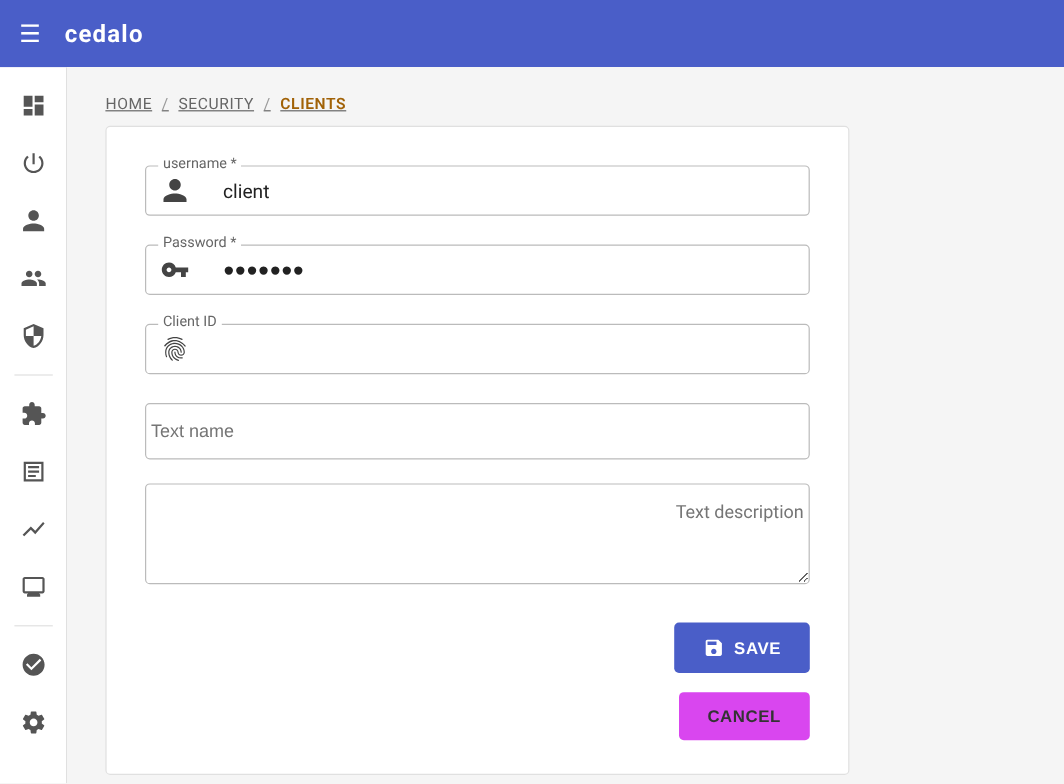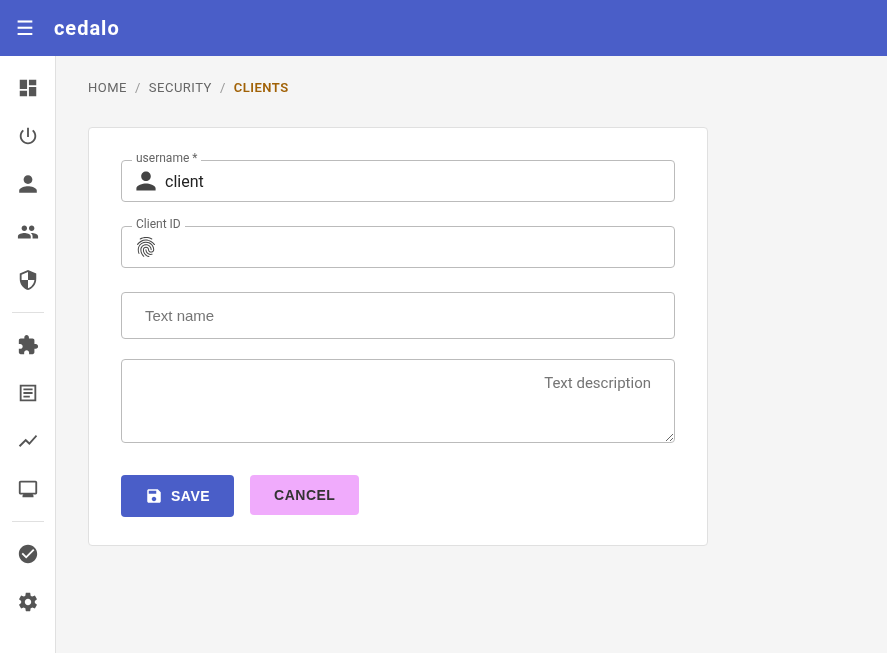--- a/index.html
+++ b/index.html
@@ -72,23 +72,24 @@
       overflow-y: auto;
     }
 
     
     .breadcrumb {
       display: flex;
       align-items: center;
       gap: 8px;
       font-size: 13px;
       color: #666;
-      margin-bottom: 32px;
+      margin-bottom: 10px;
       text-transform: uppercase;
       letter-spacing: 0.5px;
+      text-decoration: underline;
     }
     .breadcrumb-sep { color: #999; }
     .breadcrumb-current { color: #a16207; font-weight: 600; }
 
     
     .form-card {
       background: #fff;
       border-radius: 4px;
       border: 1px solid #e0e0e0;
       padding: 32px 32px 28px 32px;
@@ -108,71 +109,72 @@
       top: -10px;
       left: 10px;
       background: #fff;
       padding: 0 4px;
       font-size: 12px;
       color: #666;
     }
     .field-input-row {
       display: flex;
       align-items: center;
-      gap: 7px;
+      gap: 28px;
     }
     .field-icon {
       color: #444;
       font-size: 20px;
       display: flex;
       align-items: center;
       flex-shrink: 0;
     }
     .field-value {
       font-size: 16px;
       color: #222;
     }
 
     
     .plain-field {
       border: 1px solid #bbb;
       border-radius: 4px;
-      padding: 14px 23px;
+      padding: 14px 4px;
       margin-bottom: 20px;
       font-size: 15px;
       color: #aaa;
       background: #fff;
       max-width: 100%;
       width: 100%;
     }
 
     
     .button-row {
       display: flex;
-      align-items: flex-start;
+      align-items: flex-end;
       gap: 16px;
       margin-top: 8px;
+      flex-direction: column;
     }
     .btn-save {
       background: #4a5ec8;
       color: white;
       border: none;
       border-radius: 4px;
       padding: 12px 24px;
       font-size: 14px;
       font-weight: 600;
       cursor: pointer;
       display: flex;
       align-items: center;
       gap: 8px;
       letter-spacing: 0.5px;
       text-transform: uppercase;
     }
     .btn-cancel {
-      background: #f0abfc;
+      background: #d946ef;
       color: #333;
       border: none;
       border-radius: 4px;
       padding: 12px 24px;
       font-size: 14px;
       font-weight: 600;
       cursor: pointer;
       letter-spacing: 0.5px;
       text-transform: uppercase;
     }
@@ -273,20 +275,31 @@
           <span class="field-icon">
             <svg width="24" height="24" viewBox="0 0 24 24" fill="#444">
                 <path d="M12 12c2.7 0 4.8-2.1 4.8-4.8S14.7 2.4 12 2.4 7.2 4.5 7.2 7.2 9.3 12 12 12zm0 2.4c-3.2 0-9.6 1.6-9.6 4.8v2.4h19.2v-2.4c0-3.2-6.4-4.8-9.6-4.8z"></path>
               </svg>
           </span>
           <span class="field-value">client</span>
         </div>
       </div>
 
       
+      <div class="field-group">
+        <span class="field-group-label">Password *</span>
+        <div class="field-input-row">
+          <span class="field-icon">
+            <svg width="24" height="24" viewBox="0 0 24 24" fill="#444">
+                <path d="M12.65 10C11.83 7.67 9.61 6 7 6c-3.31 0-6 2.69-6 6s2.69 6 6 6c2.61 0 4.83-1.67 5.65-4H17v4h4v-4h2v-4H12.65zM7 14c-1.1 0-2-.9-2-2s.9-2 2-2 2 .9 2 2-.9 2-2 2z"></path>
+              </svg>
+          </span>
+          <span class="field-value">●●●●●●●</span>
+        </div>
+      </div>
 
       
       <div class="field-group">
         <span class="field-group-label">Client ID</span>
         <div class="field-input-row">
           <span class="field-icon fingerprint-icon">
             <svg width="24" height="24" viewBox="0 0 24 24" fill="#444">
               <path d="M17.81 4.47c-.08 0-.16-.02-.23-.06C15.66 3.42 14 3 12.01 3c-1.98 0-3.86.47-5.57 1.41-.24.13-.54.04-.68-.2-.13-.24-.04-.55.2-.68C7.82 2.52 9.86 2 12.01 2c2.13 0 3.99.47 6.03 1.52.25.13.34.43.21.67-.09.18-.26.28-.44.28zM3.5 9.72c-.1 0-.2-.03-.29-.09-.23-.16-.28-.47-.12-.7.99-1.4 2.25-2.5 3.75-3.27C9.98 4.04 14 4.03 17.15 6.07c1.5.76 2.76 1.86 3.75 3.25.16.22.11.54-.12.7-.23.16-.54.11-.7-.12-.9-1.26-2.04-2.25-3.39-2.94-2.87-1.85-6.61-1.84-9.47.01-1.36.7-2.5 1.7-3.4 2.96-.08.14-.23.19-.32.19zm6.25 12.07c-.13 0-.26-.05-.35-.15-.87-.87-1.34-1.43-2.01-2.64-.69-1.23-1.05-2.73-1.05-4.34 0-2.97 2.54-5.39 5.66-5.39s5.66 2.42 5.66 5.39c0 .28-.22.5-.5.5s-.5-.22-.5-.5c0-2.42-2.09-4.39-4.66-4.39-2.57 0-4.66 1.97-4.66 4.39 0 1.44.32 2.77.93 3.85.64 1.15 1.08 1.64 1.85 2.42.19.2.19.51 0 .71-.11.1-.24.15-.37.15zm7.17-1.85c-1.19 0-2.24-.3-3.1-.89-1.49-1.01-2.38-2.65-2.38-4.39 0-.28.22-.5.5-.5s.5.22.5.5c0 1.41.72 2.74 1.94 3.56.71.48 1.54.71 2.54.71.24 0 .64-.03 1.04-.1.27-.05.53.13.58.41.05.27-.13.53-.41.58-.57.11-1.07.12-1.21.12zM14.91 22c-.04 0-.09-.01-.13-.02-1.59-.44-2.63-1.03-3.72-2.1-1.4-1.39-2.17-3.24-2.17-5.22 0-1.62 1.38-2.94 3.08-2.94 1.7 0 3.08 1.32 3.08 2.94 0 1.07.93 1.94 2.08 1.94s2.08-.87 2.08-1.94c0-3.77-3.25-6.83-7.25-6.83-2.84 0-5.44 1.58-6.61 4.03-.39.81-.59 1.76-.59 2.8 0 .78.07 2.01.67 3.61.1.26-.03.55-.29.64-.26.1-.55-.04-.64-.29-.49-1.31-.73-2.61-.73-3.96 0-1.2.23-2.29.68-3.24 1.33-2.79 4.28-4.59 7.51-4.59 4.55 0 8.25 3.51 8.25 7.83 0 1.62-1.38 2.94-3.08 2.94s-3.08-1.32-3.08-2.94c0-1.07-.93-1.94-2.08-1.94s-2.08.87-2.08 1.94c0 1.71.66 3.31 1.87 4.51.95.94 1.86 1.46 3.27 1.85.27.07.42.35.35.61-.05.23-.26.38-.47.38z"></path>
             </svg>
           </span>

